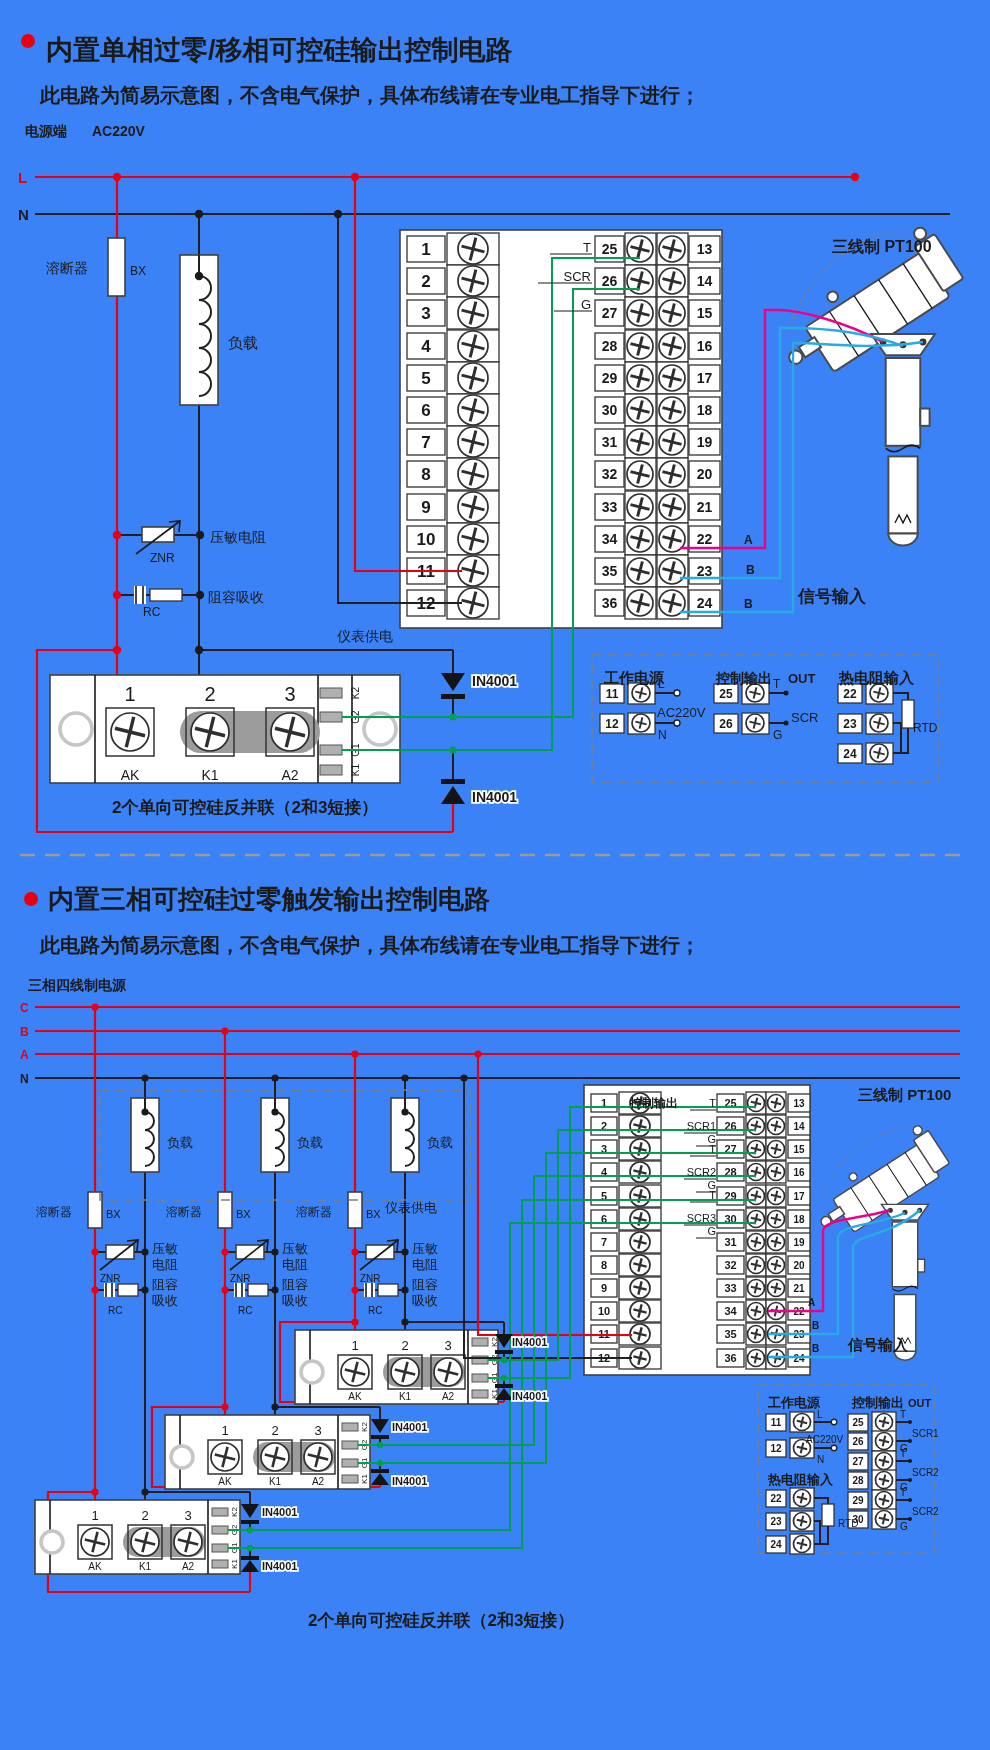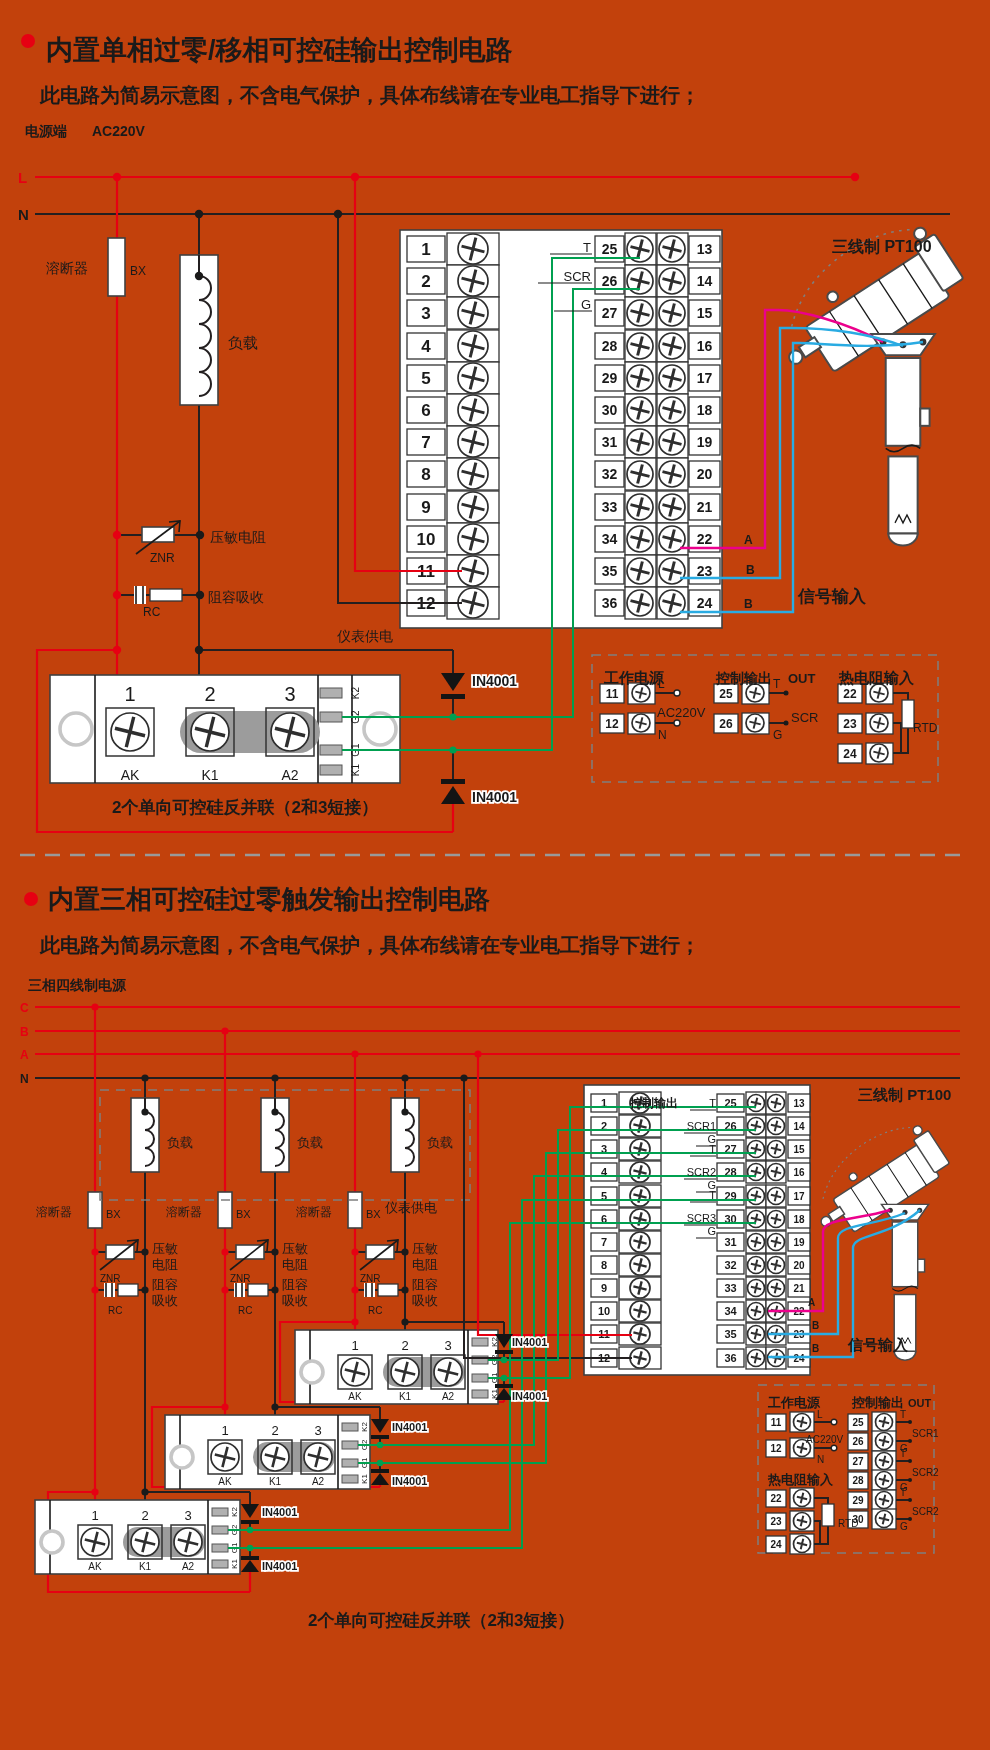--- a/index.html
+++ b/index.html
@@ -1,16 +1,16 @@
 <!DOCTYPE html>
 <html><head>
 <meta charset="utf-8">
 <style>
   html,body{margin:0;padding:0;background:#fff}
-  .page{position:relative;width:990px;height:1750px;background:#c2410c;overflow:hidden}
+  .page{position:relative;width:990px;height:1750px;background:#3b82f6;overflow:hidden}
   svg{display:block}
   text{font-family:"Liberation Sans","DejaVu Sans",sans-serif;fill:#1a1a1a}
   .b{font-weight:bold}
   .rd{fill:#e60012}
   .wire{stroke:#231f20;stroke-width:2;fill:none}
   .wireR{stroke:#e60012;stroke-width:2.2;fill:none}
   .wireG{stroke:#00a050;stroke-width:2;fill:none}
   .wireM{stroke:#ec008c;stroke-width:2.4;fill:none}
   .wireB{stroke:#29abe2;stroke-width:2.4;fill:none}
   .ldr{stroke:#1a1a1a;stroke-width:1.2;fill:none}

